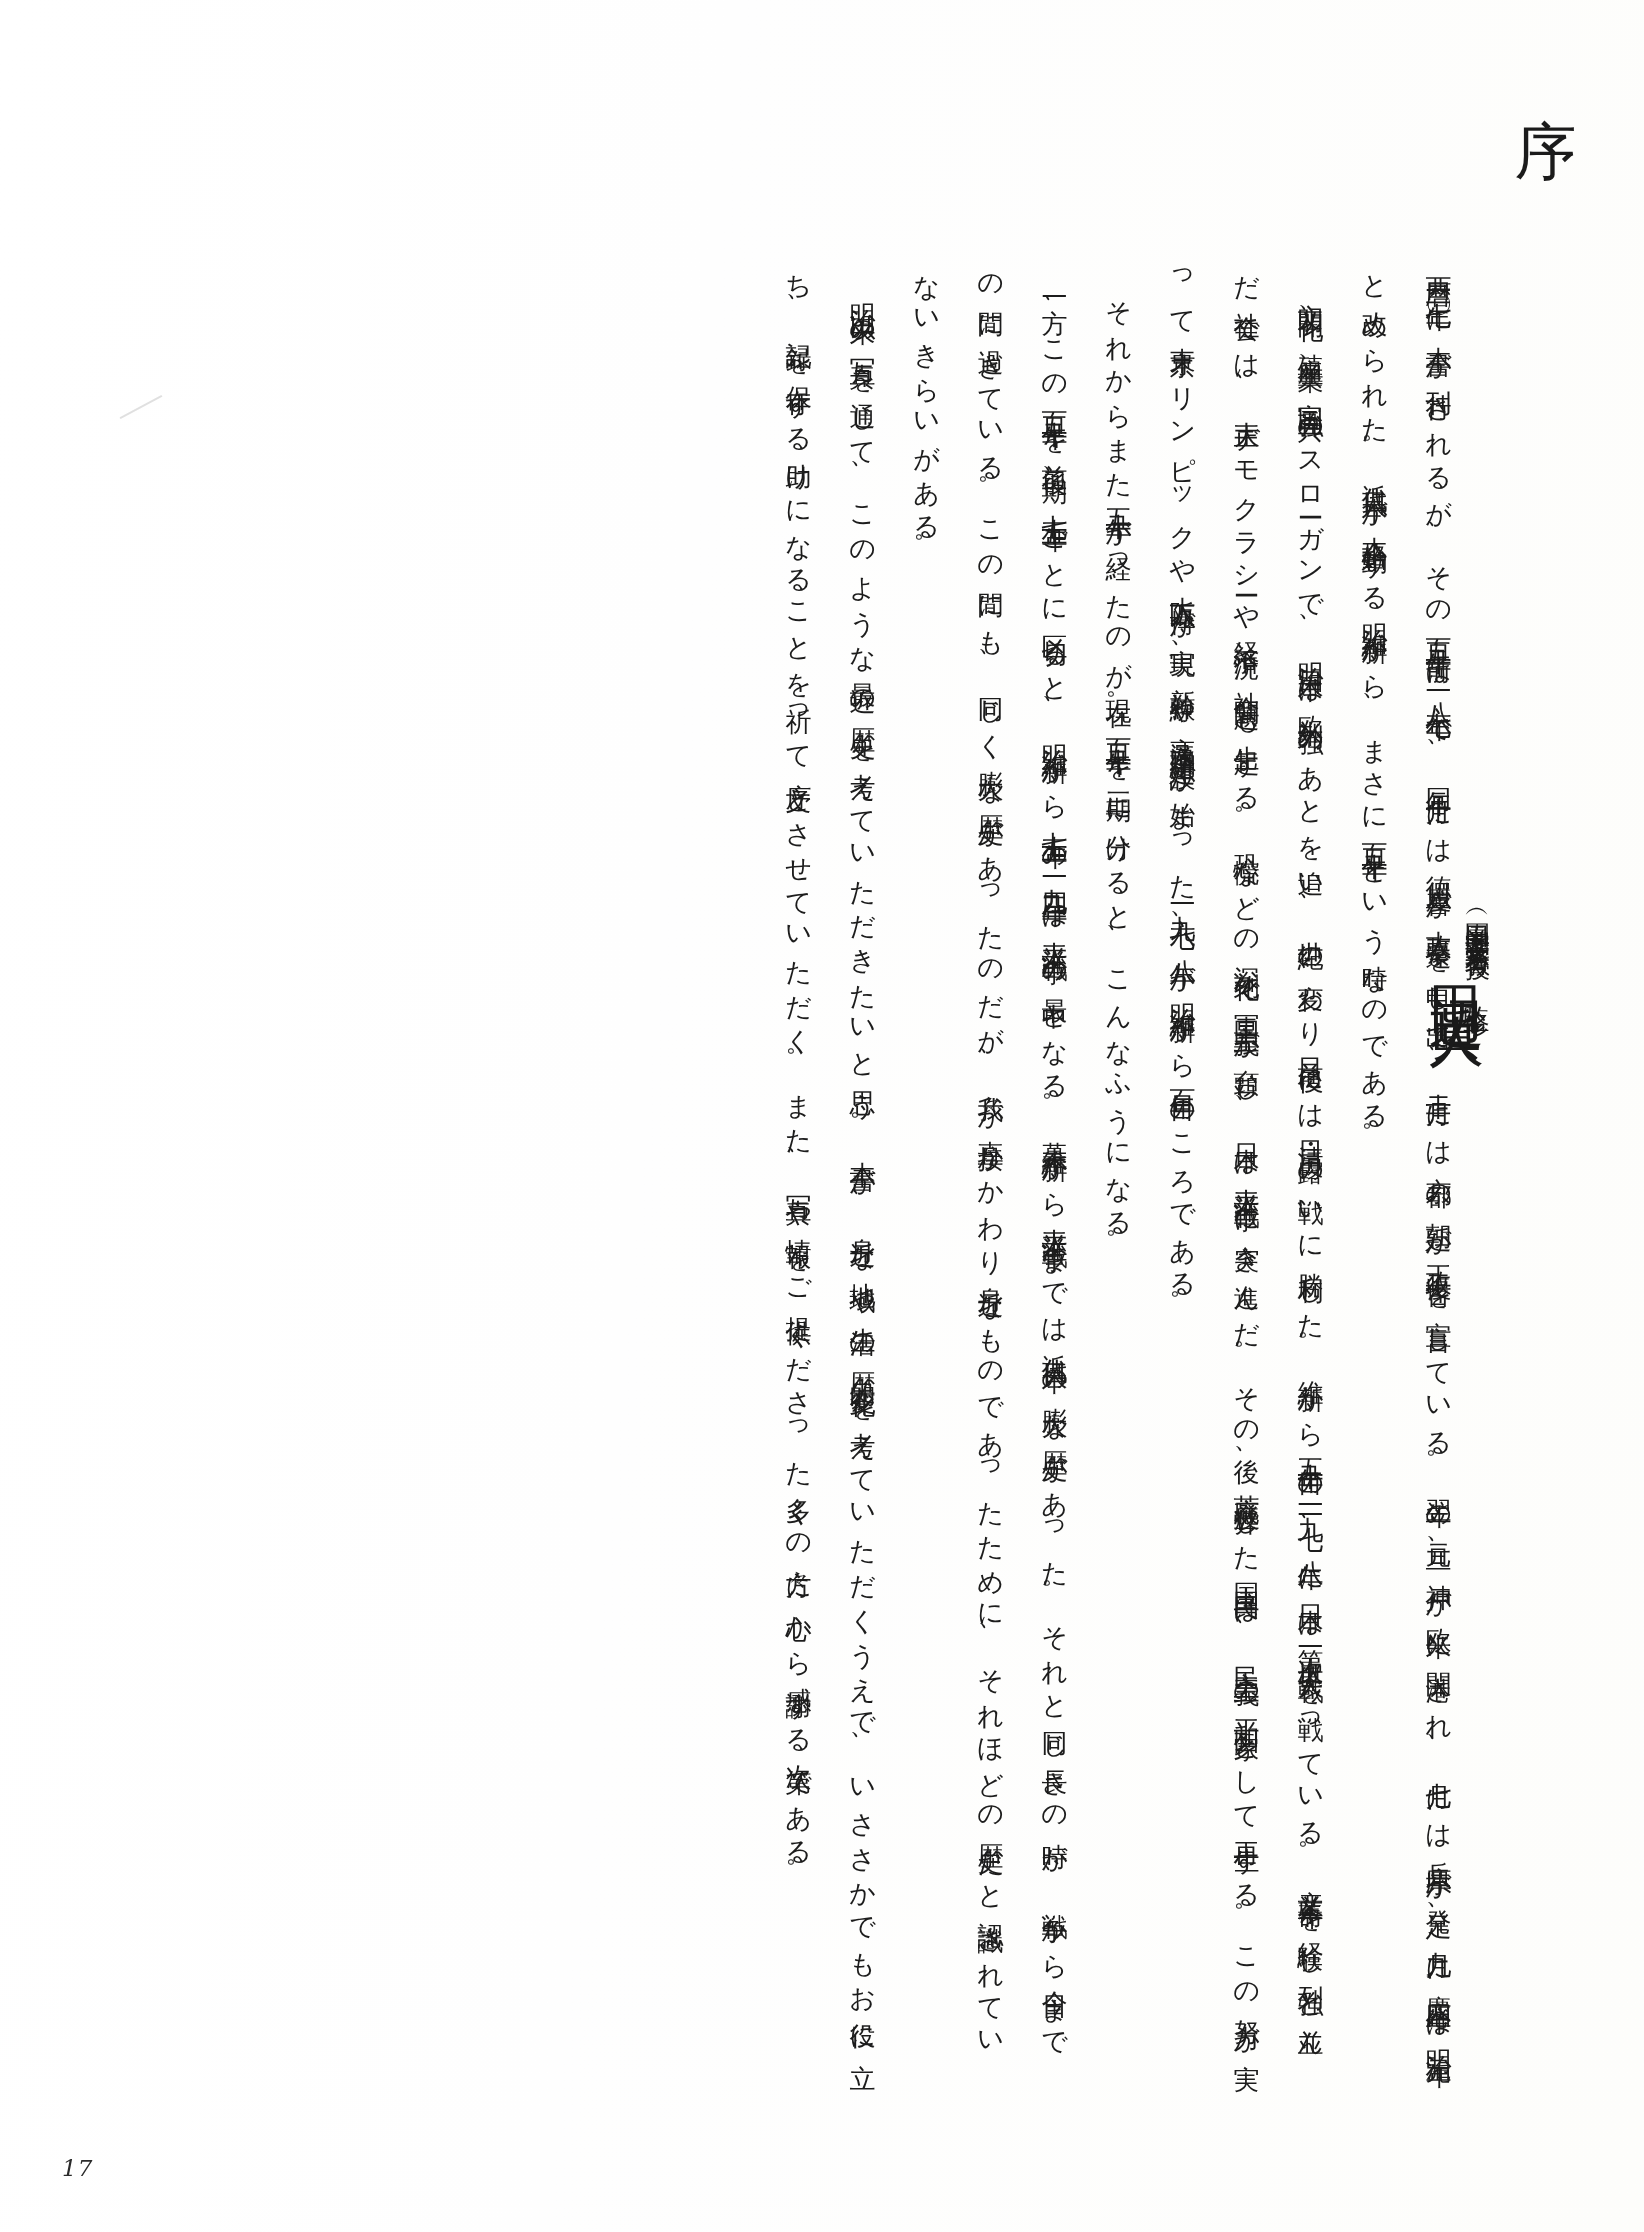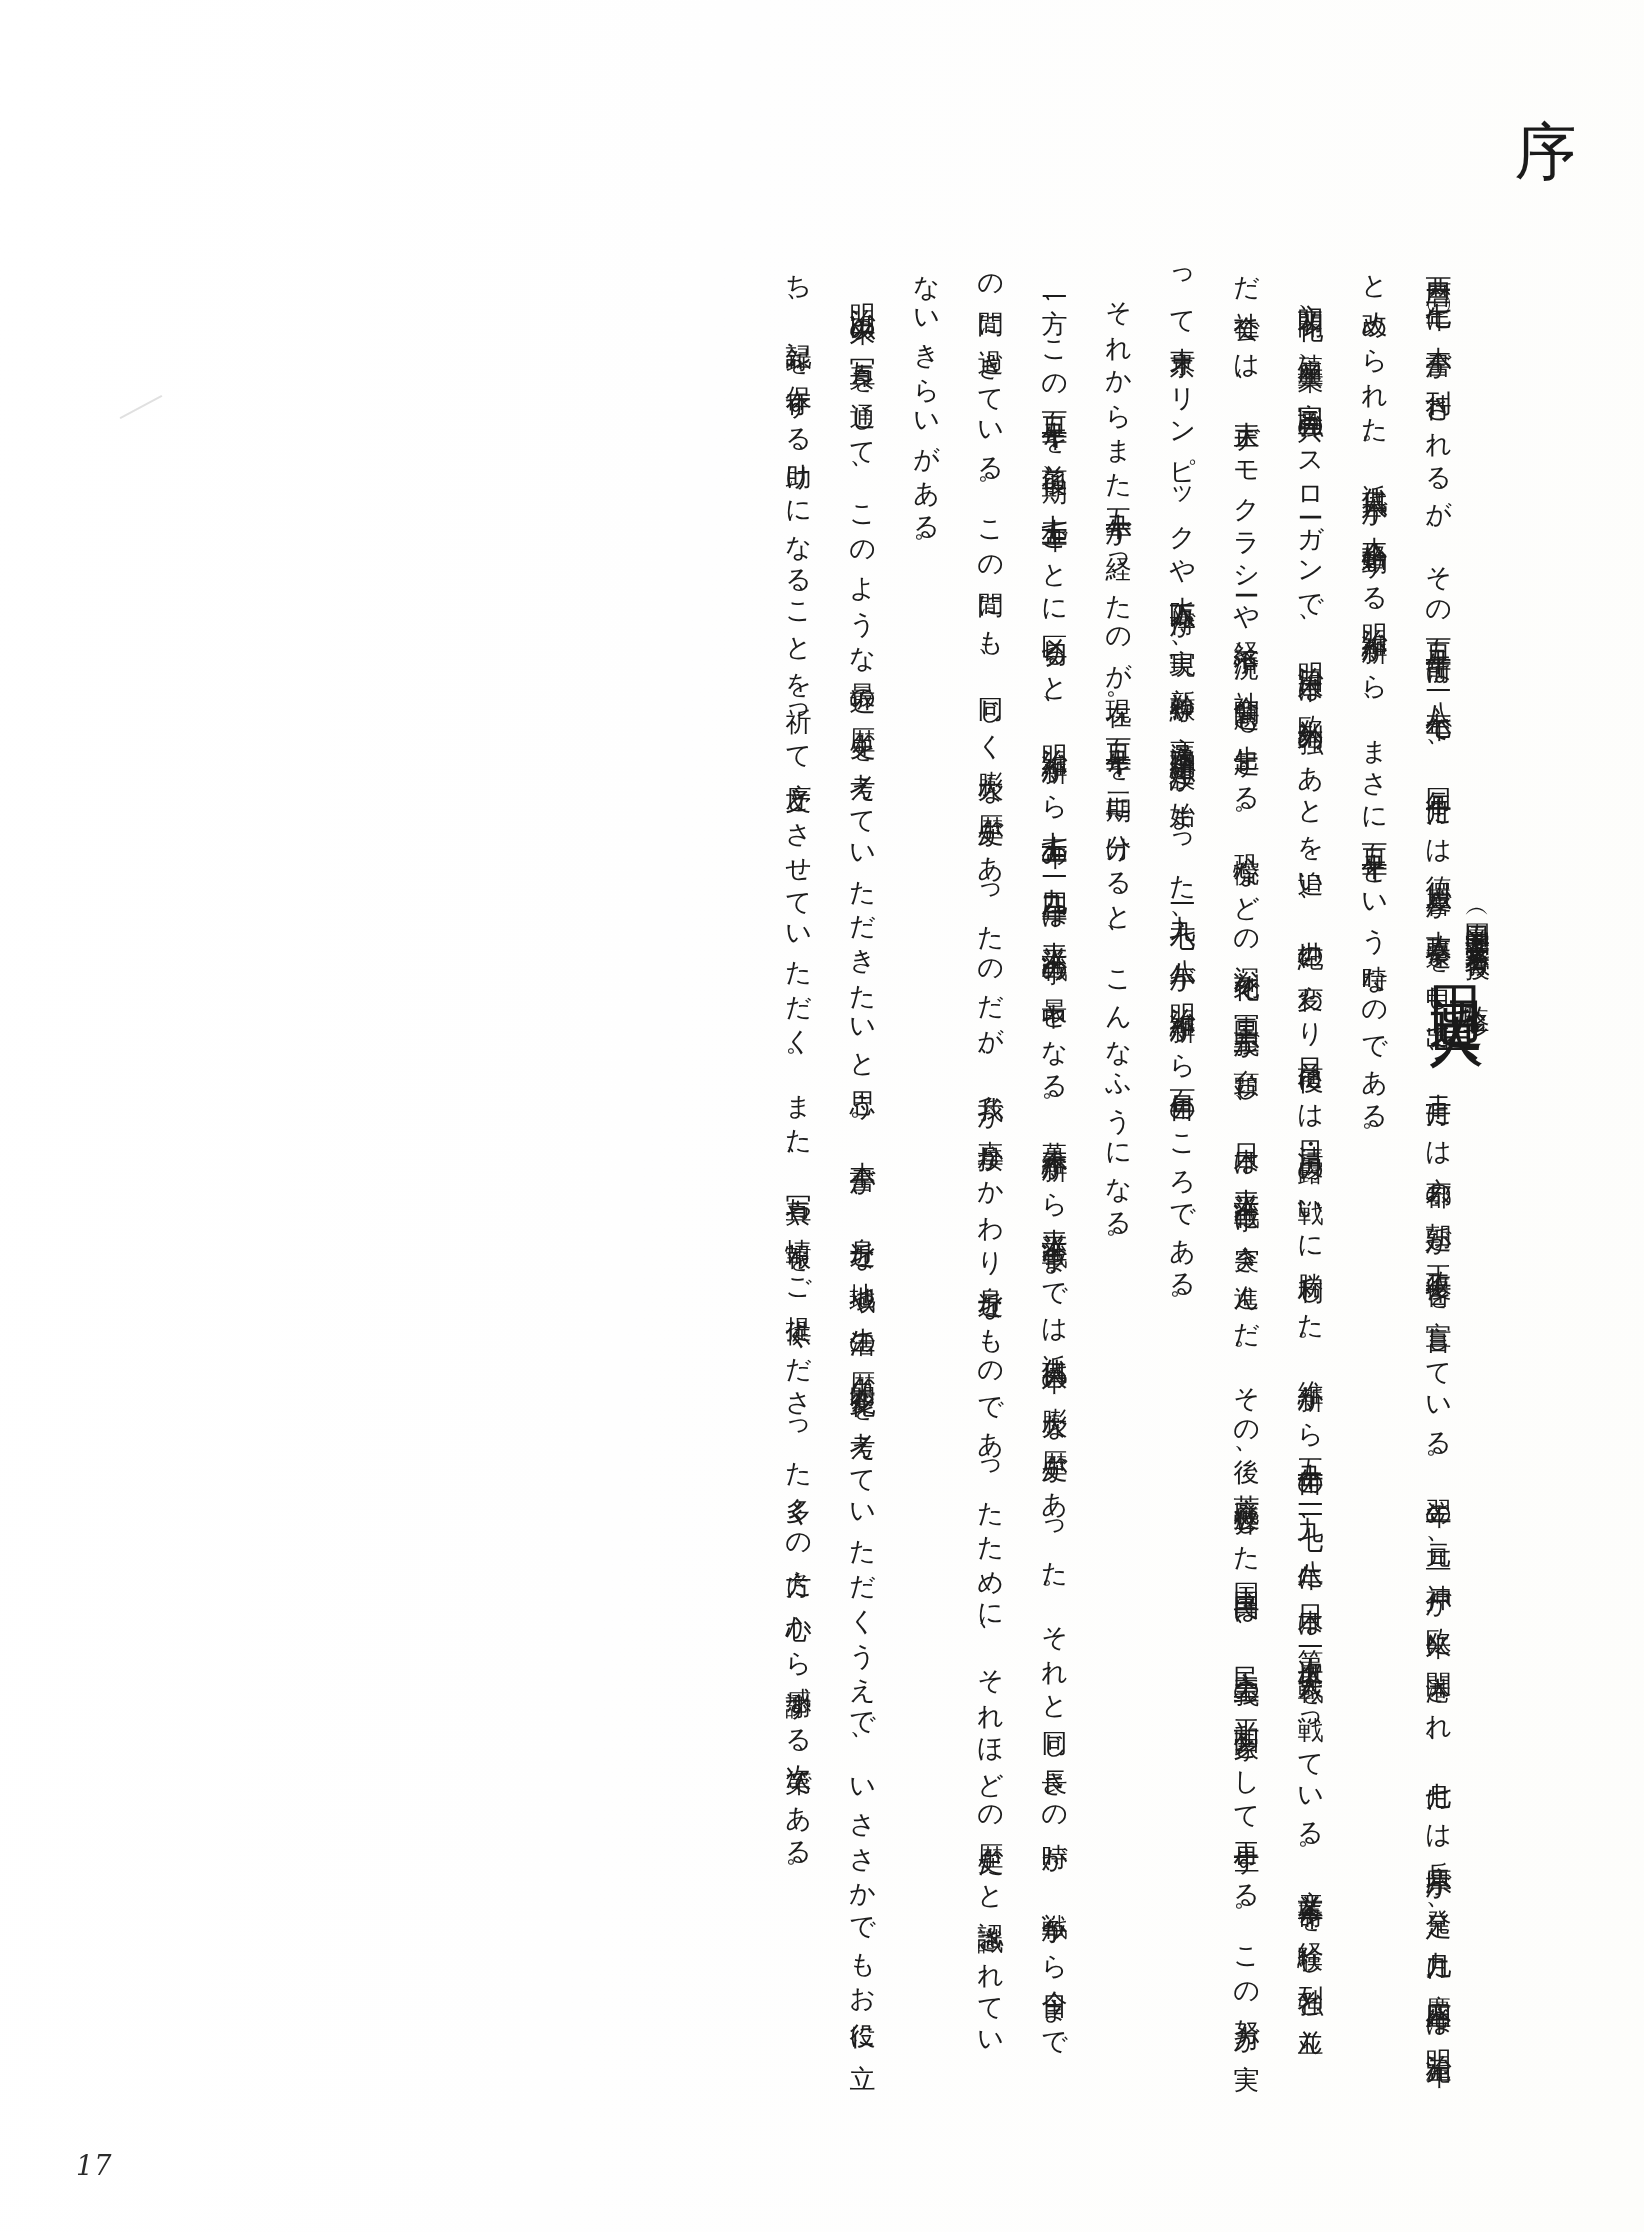--- a/index.html
+++ b/index.html
@@ -100,25 +100,25 @@
     margin: 0;
     text-indent: 1em;
   }
   .body-text p.noindent {
     text-indent: 0;
   }
 
   
   .folio {
     position: absolute;
-    left: 76px;
+    left: 62px;
     bottom: 52px;
     font-family: "DejaVu Serif", "Liberation Serif", serif;
     font-style: italic;
-    font-size: 27px;
+    font-size: 23px;
     color: #2a2a2a;
     letter-spacing: 1px;
   }
 
   
   .scan-mark {
     position: absolute;
     left: 117px;
     top: 406px;
     width: 48px;

